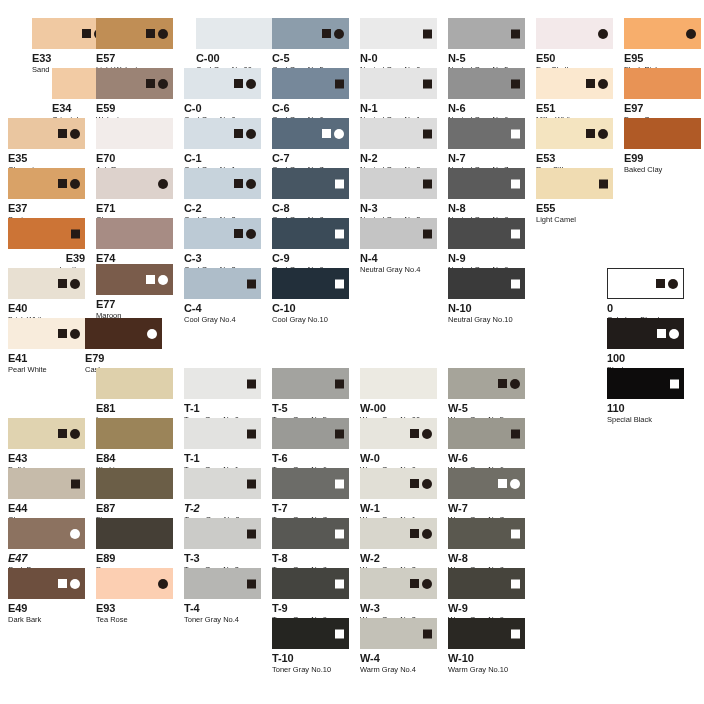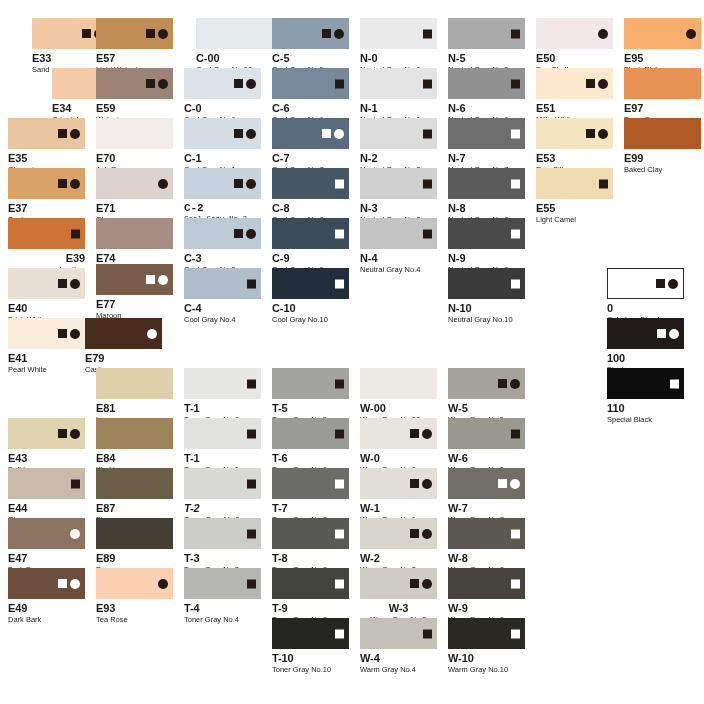--- a/index.html
+++ b/index.html
@@ -157,21 +157,21 @@
     </div>
     <div class="swatch-cell" style="left: 8px; top: 468px;">
       <div class="swatch-chip" style="background: rgb(198, 187, 170);">
         <div class="nibs">
           <span class="nib-square nib-dark"></span>
         </div>
       </div>
       <div class="swatch-code">E44</div>
       <div class="swatch-name">Clay</div>
     </div>
-    <div class="swatch-cell" style="left: 8px; top: 518px;">
+    <div class="swatch-cell" style="left: 8px; top: 518px; font-style: italic;">
       <div class="swatch-chip" style="background: rgb(140, 114, 96);">
         <div class="nibs">
           <span class="nib-round nib-light"></span>
         </div>
       </div>
       <div class="swatch-code">E47</div>
       <div class="swatch-name">Dark Brown</div>
     </div>
     <div class="swatch-cell" style="left: 8px; top: 568px;">
       <div class="swatch-chip" style="background: rgb(109, 79, 62);">
@@ -288,21 +288,21 @@
     <div class="swatch-cell" style="left: 184px; top: 118px;">
       <div class="swatch-chip" style="background: rgb(212, 221, 228);">
         <div class="nibs">
           <span class="nib-square nib-dark"></span>
           <span class="nib-round nib-dark"></span>
         </div>
       </div>
       <div class="swatch-code">C-1</div>
       <div class="swatch-name">Cool Gray No.1</div>
     </div>
-    <div class="swatch-cell" style="left: 184px; top: 168px; font-family: Liberation Mono, monospace;">
+    <div class="swatch-cell" style="left: 184px; top: 168px;">
       <div class="swatch-chip" style="background: rgb(199, 211, 220);">
         <div class="nibs">
           <span class="nib-square nib-dark"></span>
           <span class="nib-round nib-dark"></span>
         </div>
       </div>
       <div class="swatch-code">C-2</div>
       <div class="swatch-name">Cool Gray No.2</div>
     </div>
     <div class="swatch-cell" style="left: 184px; top: 218px;">
@@ -663,21 +663,21 @@
     <div class="swatch-cell" style="left: 360px; top: 518px;">
       <div class="swatch-chip" style="background: rgb(216, 214, 204);">
         <div class="nibs">
           <span class="nib-square nib-dark"></span>
           <span class="nib-round nib-dark"></span>
         </div>
       </div>
       <div class="swatch-code">W-2</div>
       <div class="swatch-name">Warm Gray No.2</div>
     </div>
-    <div class="swatch-cell" style="left: 360px; top: 568px; text-align: center;">
+    <div class="swatch-cell" style="left: 360px; top: 568px;">
       <div class="swatch-chip" style="background: rgb(207, 205, 195);">
         <div class="nibs">
           <span class="nib-square nib-dark"></span>
           <span class="nib-round nib-dark"></span>
         </div>
       </div>
       <div class="swatch-code">W-3</div>
       <div class="swatch-name">Warm Gray No.3</div>
     </div>
     <div class="swatch-cell" style="left: 360px; top: 618px;">

